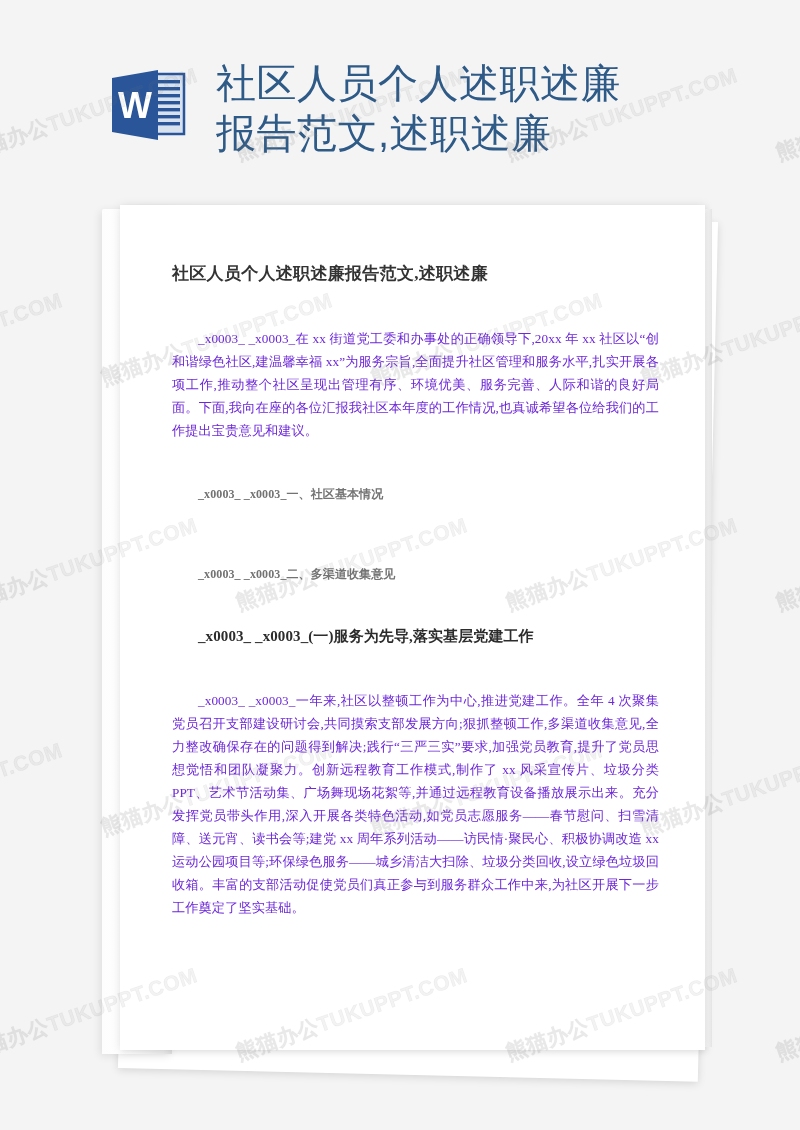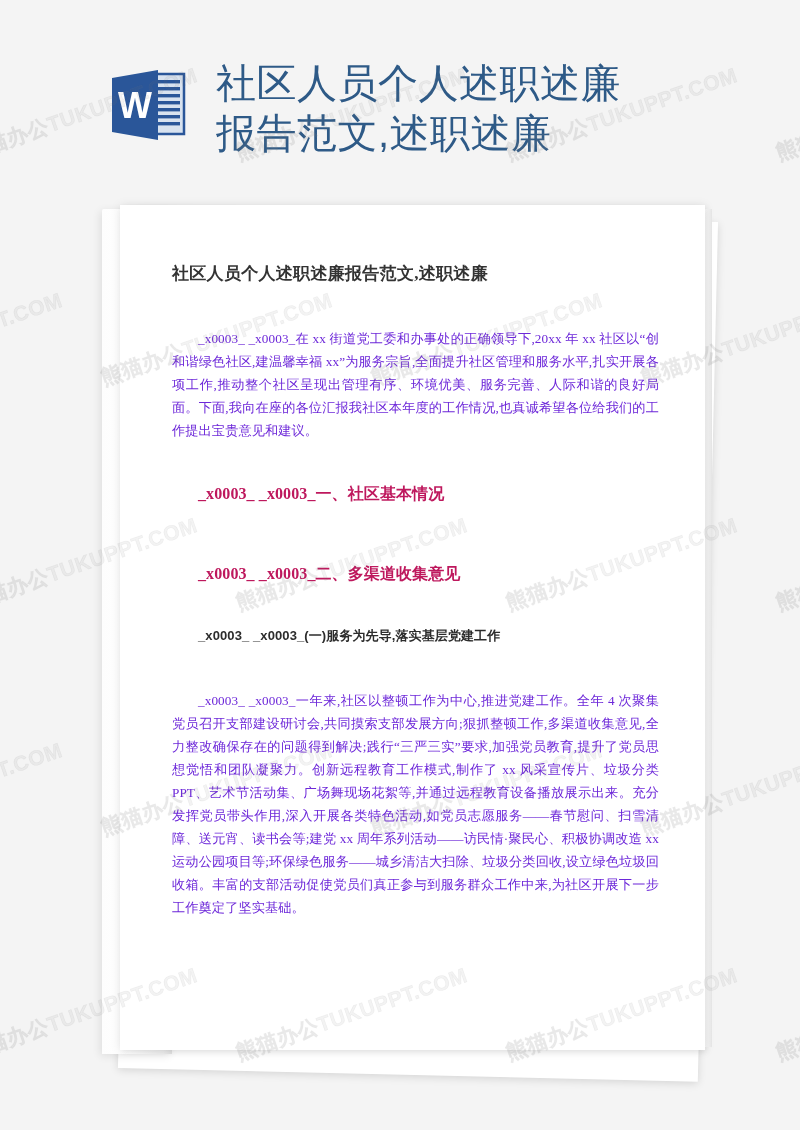--- a/index.html
+++ b/index.html
@@ -158,31 +158,31 @@
     color: #6d28d9;
     line-height: 23px;
     margin: 0 0 25px 0;
     text-align: justify;
     text-indent: 0;
     letter-spacing: 0.1px;
   }
   .doc-p.indent { text-indent: 26px; }
   .doc-h2 {
     font-family: "Liberation Serif", serif;
-    font-size: 16px;
-    font-weight: 700;
-    color: #be185d;
+    font-size: 12px;
+    font-weight: 700;
+    color: #737373;
     line-height: 22px;
     margin: 0 0 26px 0;
     text-indent: 26px;
     letter-spacing: 0.1px;
   }
   .doc-h3 {
-    font-family: Liberation Sans, sans-serif;
-    font-size: 13px;
+    font-family: Liberation Serif, serif;
+    font-size: 15px;
     font-weight: 700;
     color: #2c2c2c;
     line-height: 22px;
     margin: 0 0 26px 0;
     text-indent: 26px;
     letter-spacing: 0.1px;
   }
   .gap-a { height: 14px; }
   .gap-b { height: 16px; }
 </style>

